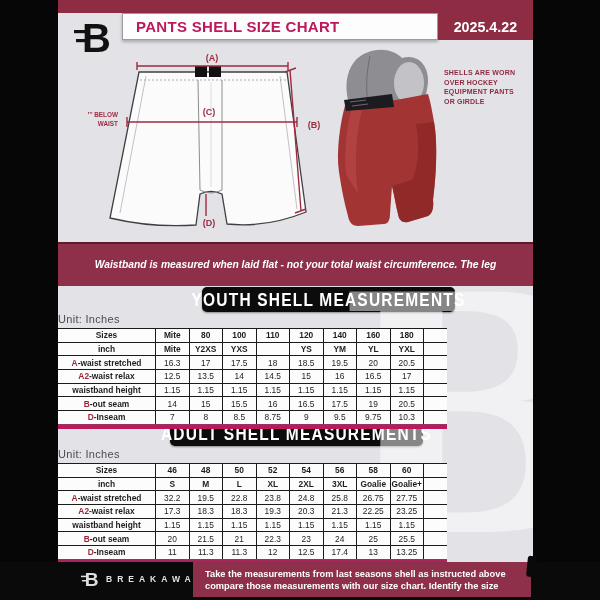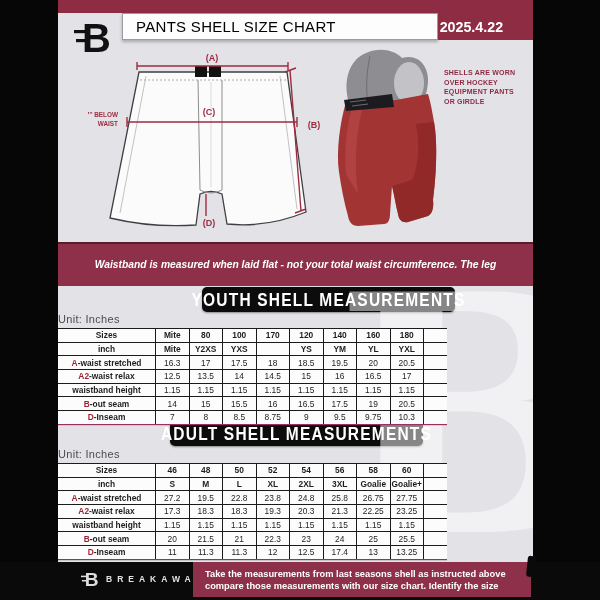--- a/index.html
+++ b/index.html
@@ -12,24 +12,24 @@
     background:#e3e3e7;overflow:hidden;
   }
   .topstrip{position:absolute;left:0;top:0;width:475px;height:13px;background:#8e2c44;}
   .logo-head{position:absolute;left:14px;top:14px;width:46px;height:46px;}
   .titlebox{
     position:absolute;left:64px;top:13px;width:316px;height:27px;
     background:#fdfdfd;border:1px solid #9a9aa0;box-sizing:border-box;
     box-shadow:0 2px 3px rgba(0,0,0,.25);
     display:flex;align-items:center;padding-left:13px;
   }
-  .titlebox span{font-size:15px;font-weight:normal;color:#000000;letter-spacing:.3px;}
+  .titlebox span{font-size:15px;font-weight:bold;color:#be185d;letter-spacing:.3px;}
   .datebox{
     position:absolute;left:380px;top:13px;width:95px;height:27px;background:#8e2c44;
-    display:flex;align-items:center;justify-content:flex-start;
+    display:flex;align-items:center;justify-content:center;
   }
   .datebox span{color:#fff;font-weight:bold;font-size:15px;transform:scaleX(.95);}
   .caption{
     position:absolute;left:386px;top:68px;width:86px;
     color:#8e2c44;font-weight:bold;font-size:7px;line-height:9.6px;letter-spacing:.2px;
   }
   .band{
     position:absolute;left:0;top:242px;width:475px;height:44px;background:#8e3049;
     border-top:2px solid #5c1a2b;box-sizing:border-box;
     display:flex;flex-direction:column;justify-content:center;align-items:center;font-style:italic;
@@ -40,21 +40,21 @@
     display:flex;align-items:center;justify-content:center;box-shadow:0 1px 2px rgba(0,0,0,.4);
   }
   .secthead span{
     color:#fff;font-weight:bold;font-size:15.5px;letter-spacing:1.2px;
     display:inline-block;transform:scaleY(1.18);white-space:nowrap;
   }
   .unit{
     position:absolute;left:0;width:475px;text-align:left;
     color:#4c4c50;font-weight:normal;font-size:11px;letter-spacing:.3px;
   }
-  .mtable{position:absolute;left:0;width:389px;border-bottom:1px solid #be185d;z-index:2;}
+  .mtable{position:absolute;left:0;width:389px;border-bottom:5px solid #be185d;z-index:2;}
   .trow{
     display:grid;grid-template-columns:97px repeat(8,33.5px) 24px;height:12.7px;
     background:#fcfcfd;border-top:1px solid #1b1b1b;box-shadow:0 1.5px 0 rgba(90,90,95,.4);
   }
   .cell{display:flex;align-items:center;justify-content:center;font-size:8.4px;color:#1d1d1d;overflow:hidden;}
   .cell + .cell{border-left:1px solid #1b1b1b;}
   .cell.label{font-weight:bold;}
   .thead .cell{font-weight:bold;}
   .pfx{color:#9e2436;margin-right:0px;}
   .watermark{
@@ -153,21 +153,21 @@
   <div class="secthead" style="top:287px;margin-left:32px;">
     <span>YOUTH SHELL MEASUREMENTS</span>
   </div>
   <div class="unit" style="top:313px;">Unit: Inches</div>
   <div class="mtable" style="top:328px;">
       <div class="trow thead">
         <div class="cell label">Sizes</div>
         <div class="cell val">Mite</div>
         <div class="cell val">80</div>
         <div class="cell val">100</div>
-        <div class="cell val">170</div>
+        <div class="cell val">110</div>
         <div class="cell val">120</div>
         <div class="cell val">140</div>
         <div class="cell val">160</div>
         <div class="cell val">180</div>
         <div class="cell trail"></div>
       </div>
       <div class="trow thead">
         <div class="cell label">inch</div>
         <div class="cell val">Mite</div>
         <div class="cell val">Y2XS</div>
@@ -265,21 +265,21 @@
         <div class="cell val">L</div>
         <div class="cell val">XL</div>
         <div class="cell val">2XL</div>
         <div class="cell val">3XL</div>
         <div class="cell val">Goalie</div>
         <div class="cell val">Goalie+</div>
         <div class="cell trail"></div>
       </div>
       <div class="trow">
         <div class="cell label"><span class="pfx">A</span>-waist stretched</div>
-        <div class="cell val">27.2</div>
+        <div class="cell val">32.2</div>
         <div class="cell val">19.5</div>
         <div class="cell val">22.8</div>
         <div class="cell val">23.8</div>
         <div class="cell val">24.8</div>
         <div class="cell val">25.8</div>
         <div class="cell val">26.75</div>
         <div class="cell val">27.75</div>
         <div class="cell trail"></div>
       </div>
       <div class="trow">

